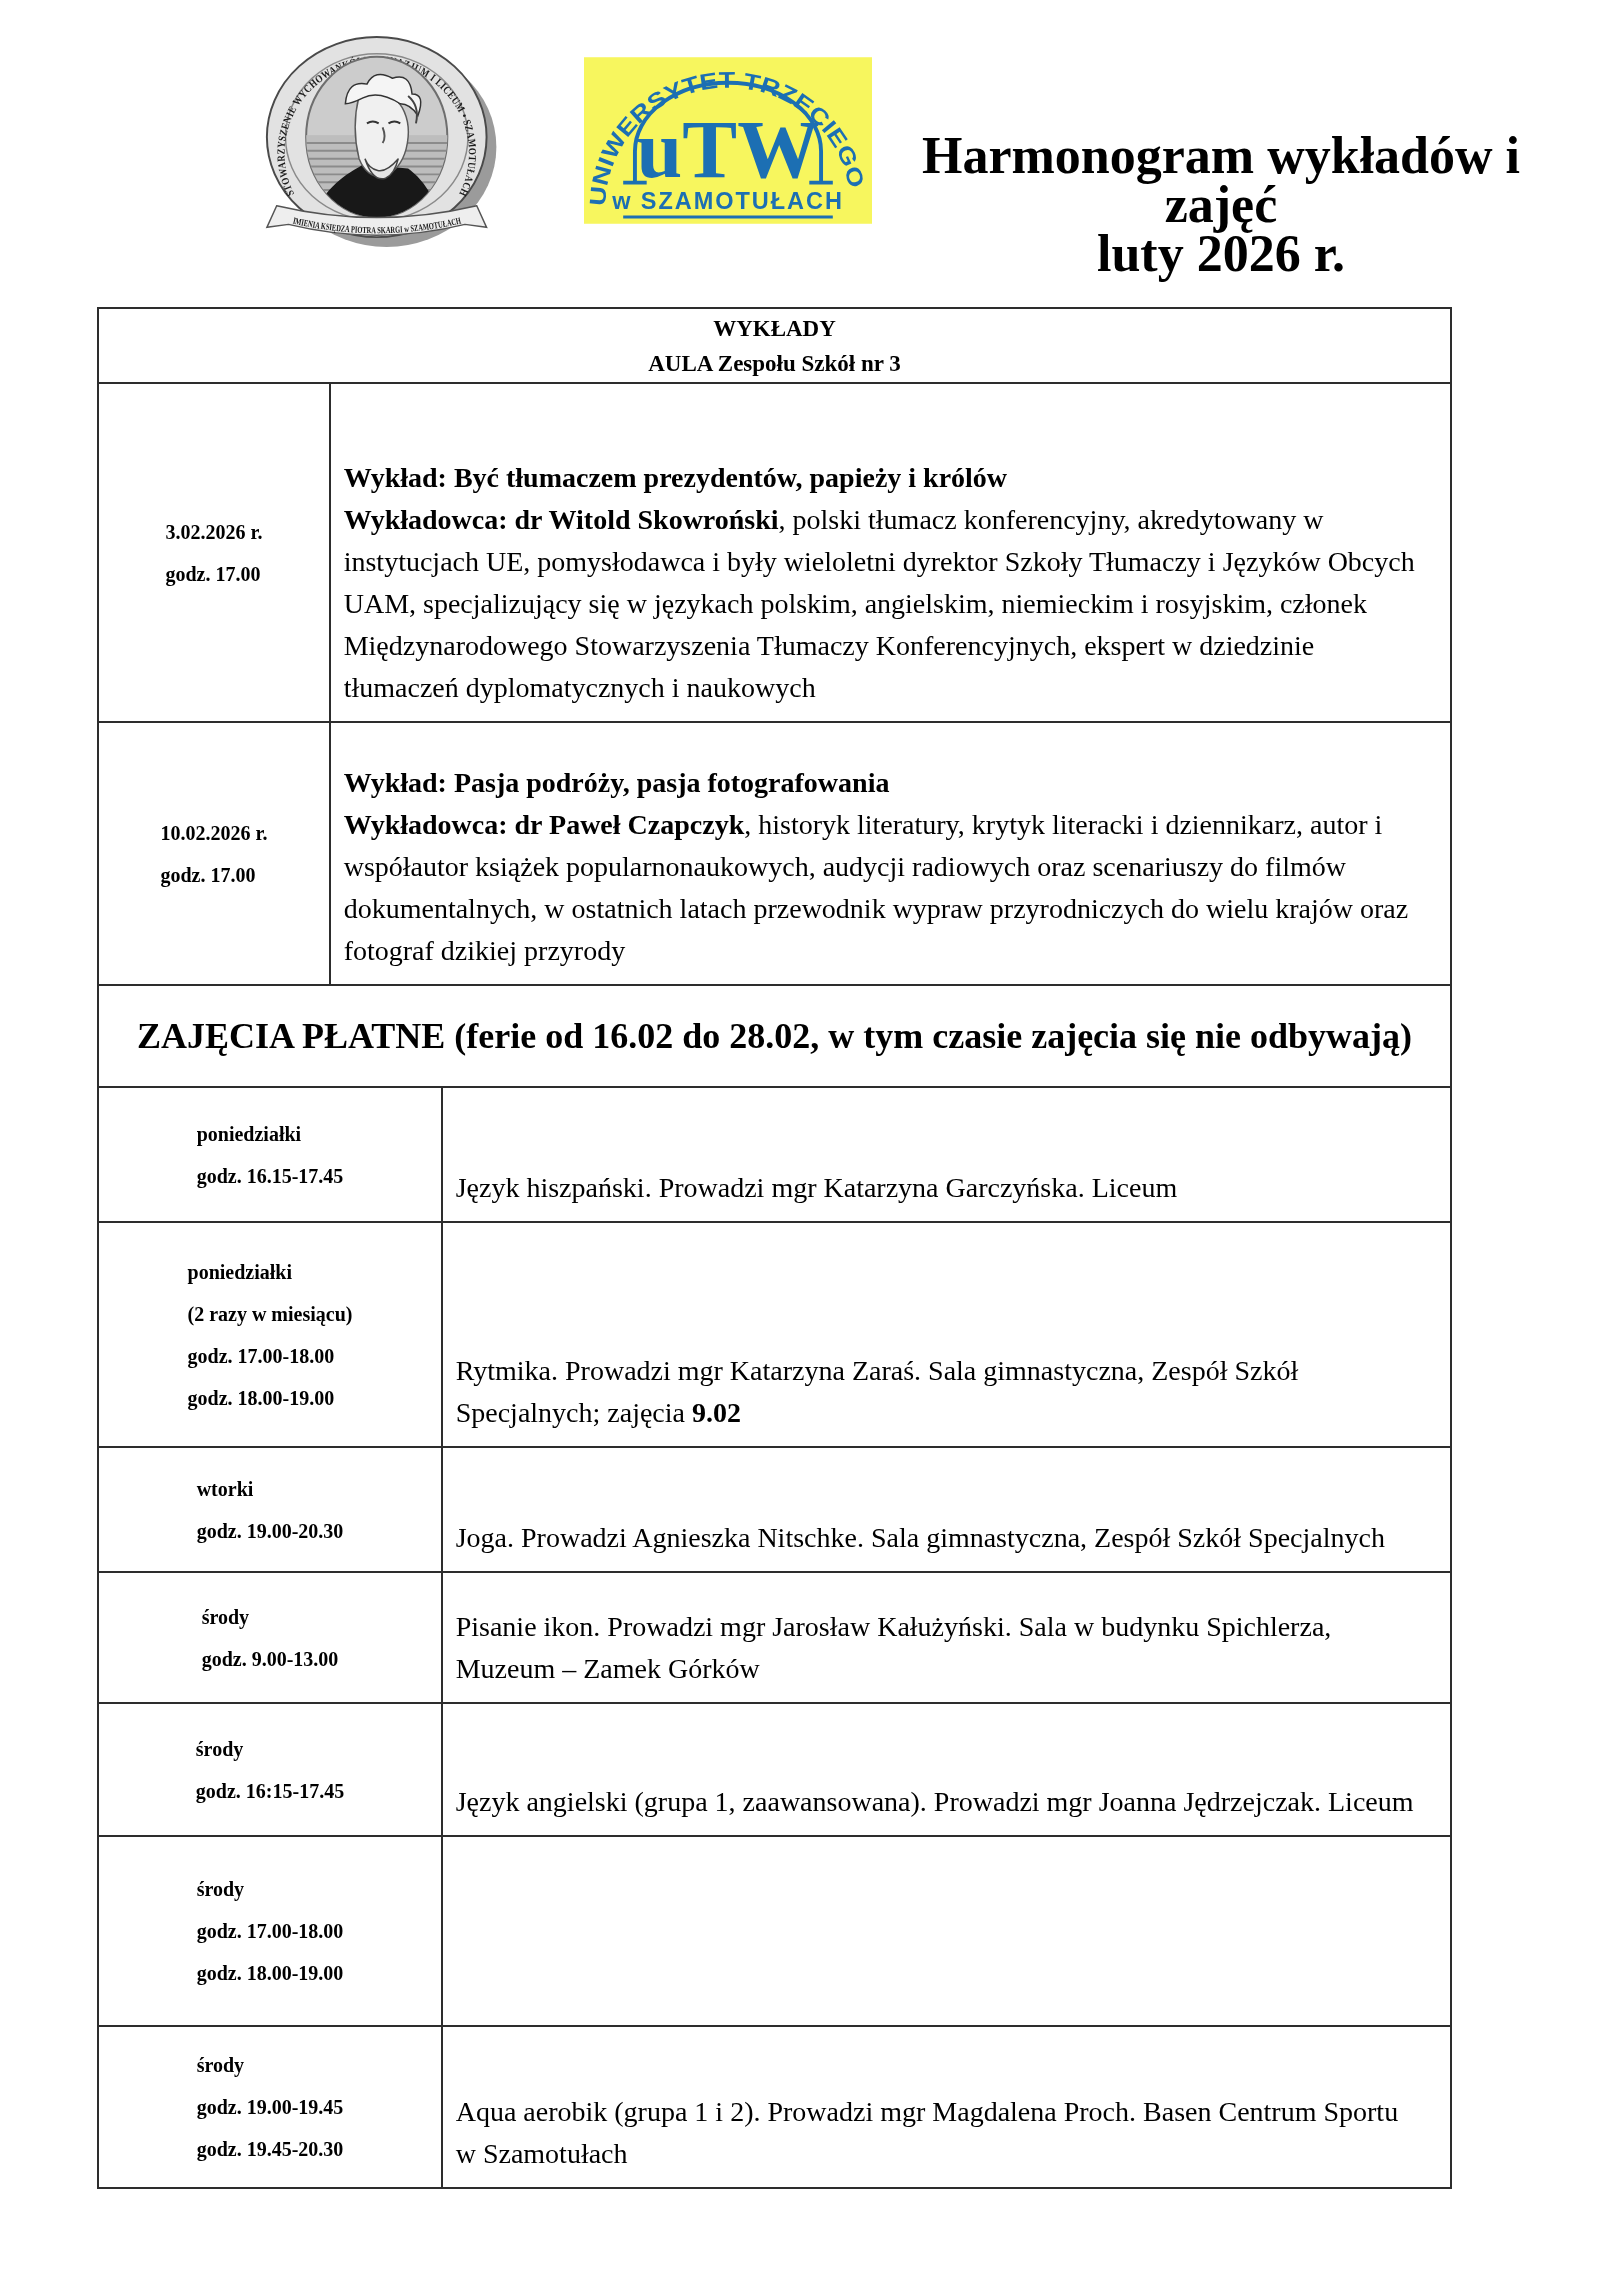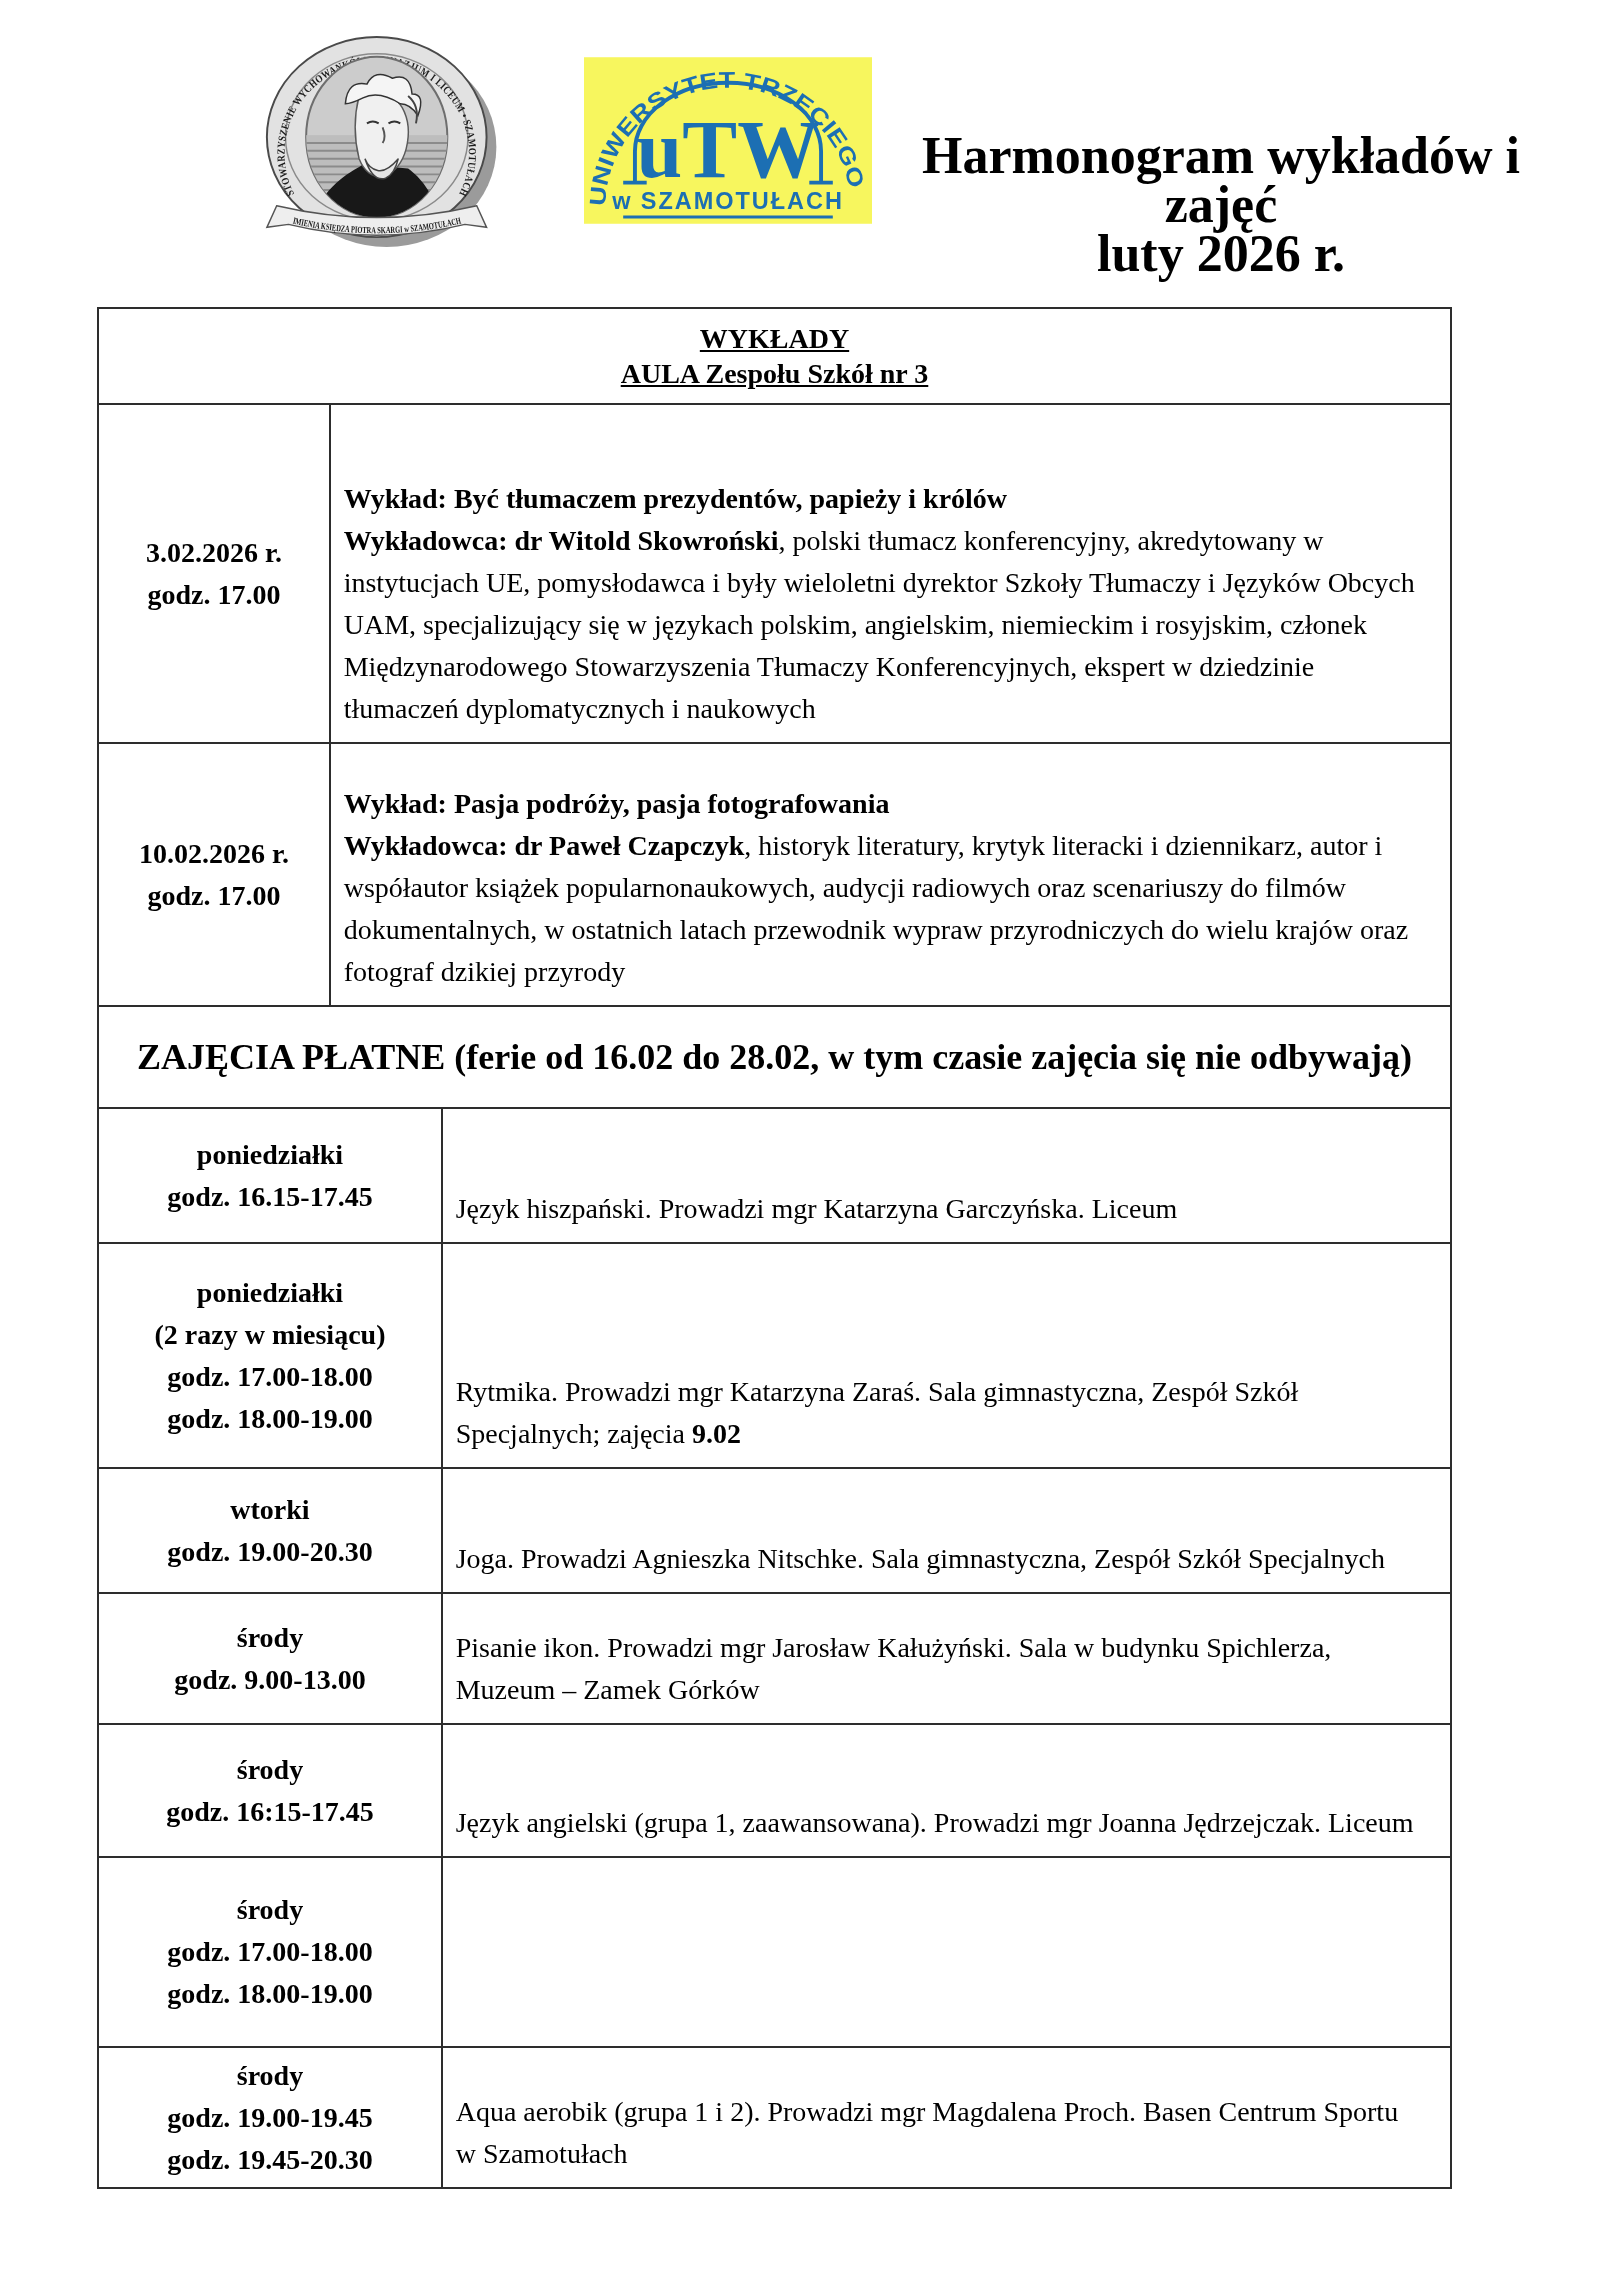--- a/index.html
+++ b/index.html
@@ -12,26 +12,26 @@
   .emblem-box{position:absolute;left:261px;top:33px;width:255px;height:218px;}
   .utw-box{position:absolute;left:584px;top:57px;width:288px;height:167px;}
 
   
   .tbl{position:absolute;left:97px;top:307px;width:1355px;height:1882px;
        border:2.9px solid #2d2d2d;box-sizing:border-box;display:flex;flex-direction:column;
        overflow:hidden;background:#fff;}
   .row{border-bottom:2px solid #2d2d2d;box-sizing:border-box;display:flex;flex:0 0 auto;}
   .row:last-child{border-bottom:none;flex:1 1 auto;}
   .hdr{flex-direction:column;justify-content:center;text-align:center;
-       font-weight:bold;font-size:28px;line-height:35px;height:96px;text-decoration:underline;}
+       font-weight:bold;font-size:23px;line-height:35px;height:75px;}
   .paid-hdr{height:102px;flex-direction:row;align-items:center;justify-content:center;
             text-align:center;font-weight:bold;font-size:36px;padding:0 19.6px;}
   .cell{box-sizing:border-box;}
   .date{border-right:2px solid #2d2d2d;display:flex;align-items:center;justify-content:center;
-        text-align:center;font-weight:bold;font-size:28px;line-height:42px;white-space:pre-line;}
+        text-align:left;font-weight:bold;font-size:20px;line-height:42px;white-space:pre-line;}
   .lec .date{flex:0 0 232px;}
   .paid .date{flex:0 0 344px;}
   .desc{flex:1 1 auto;display:flex;align-items:flex-end;
         padding:11.8px 25.5px 11.8px 12.7px;font-size:28px;line-height:42px;}
   .blk{display:block;}
   b{font-weight:bold;}
 </style>
 </head>
 <body>
 

